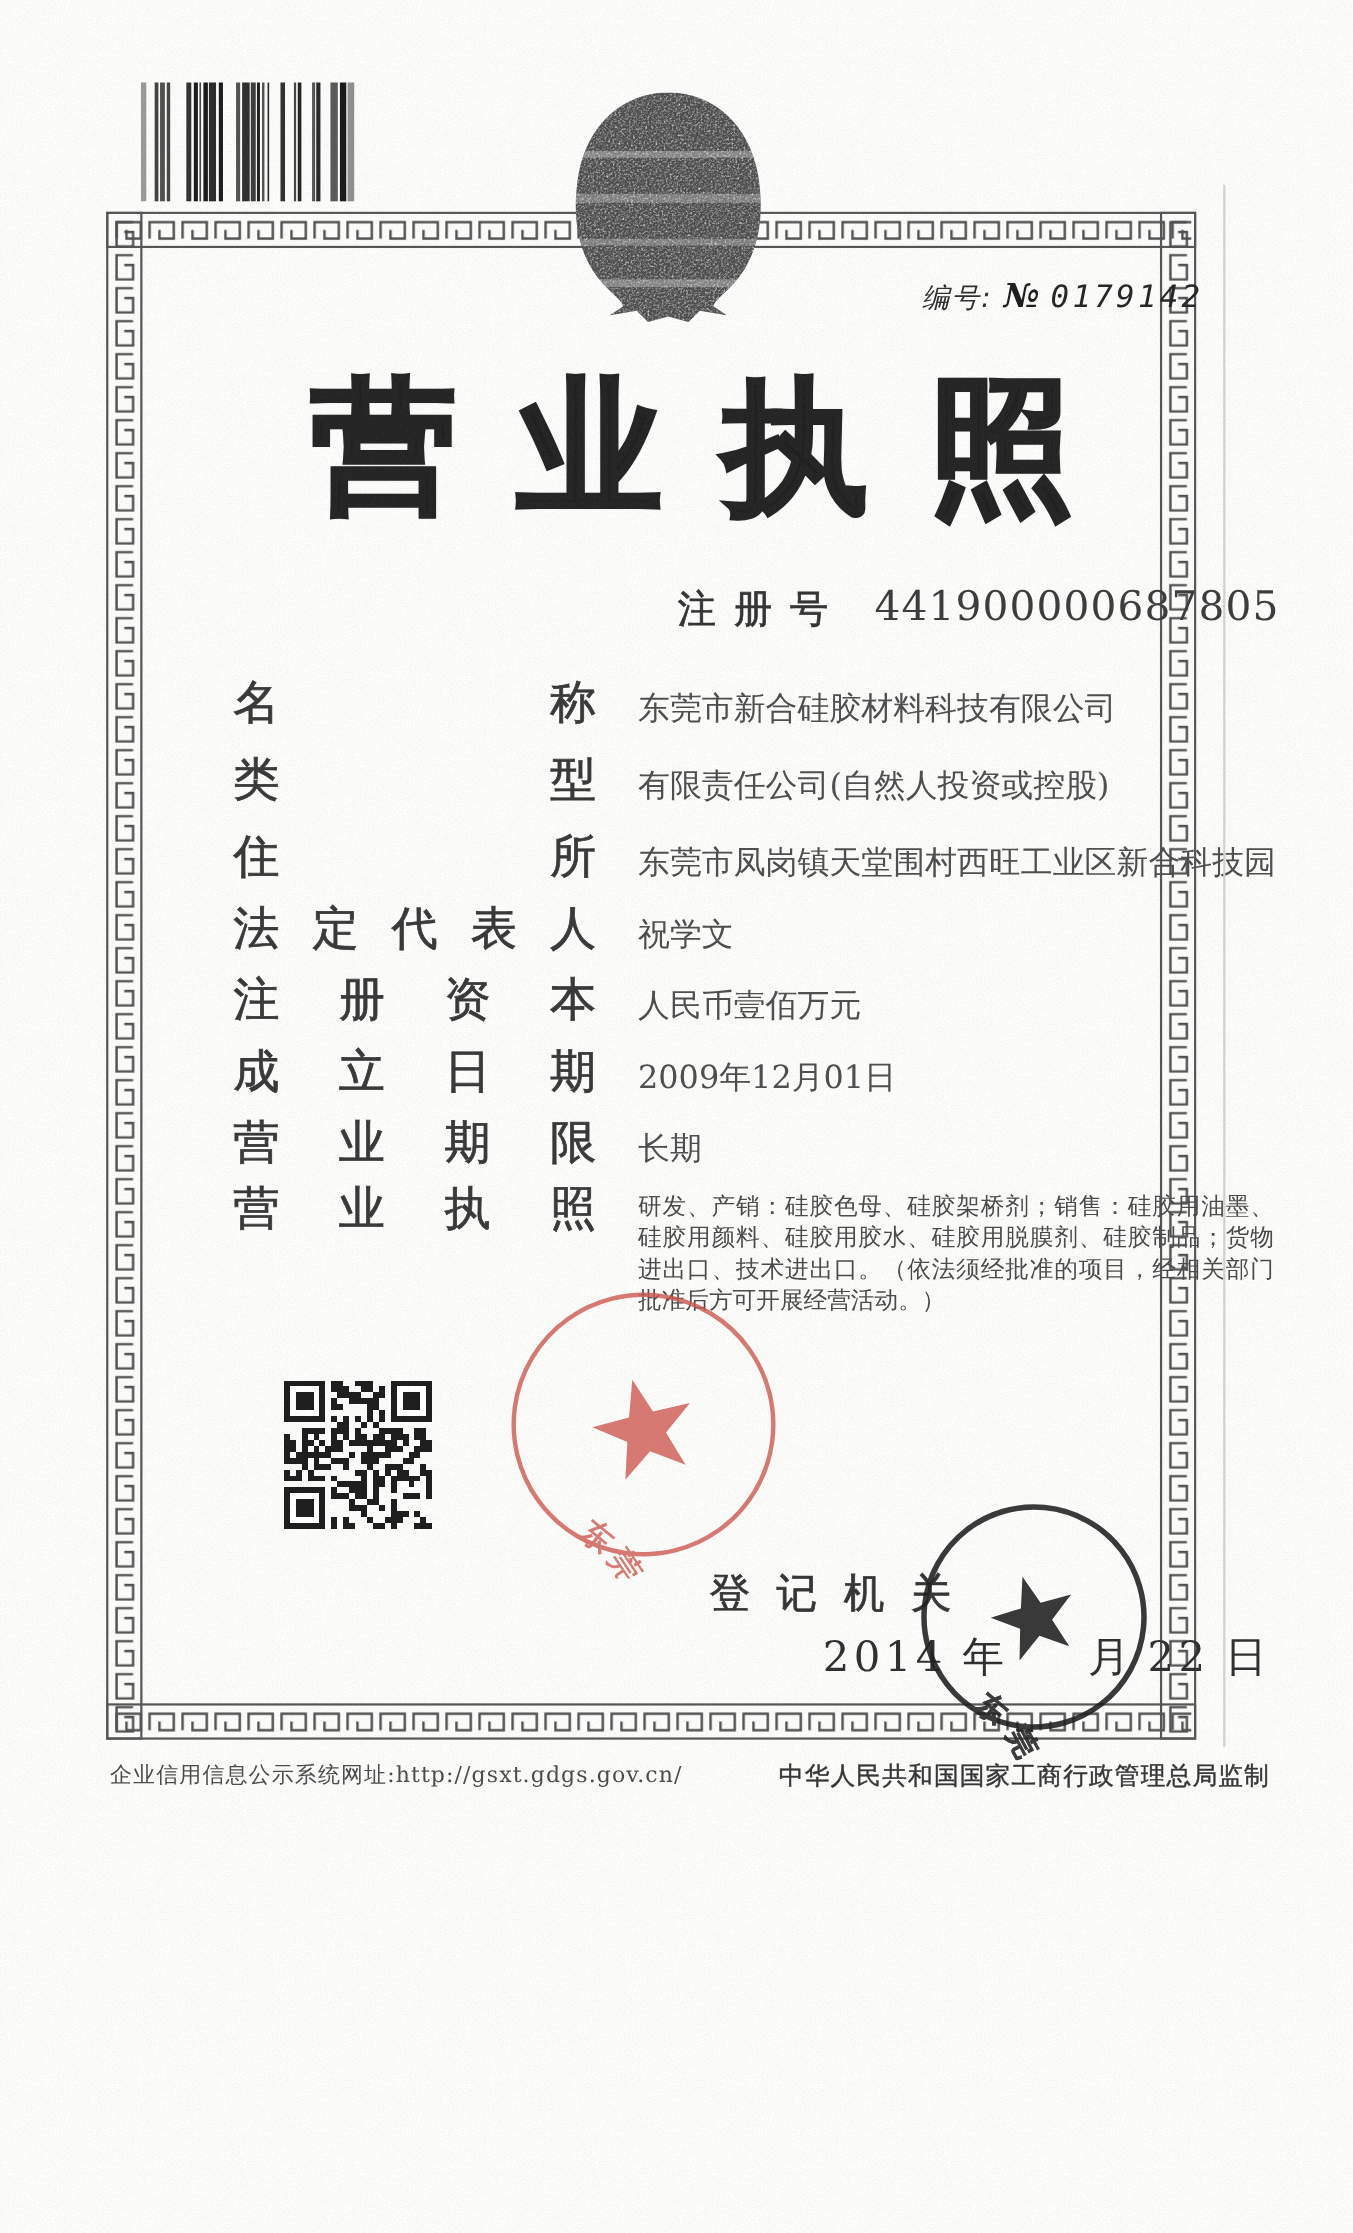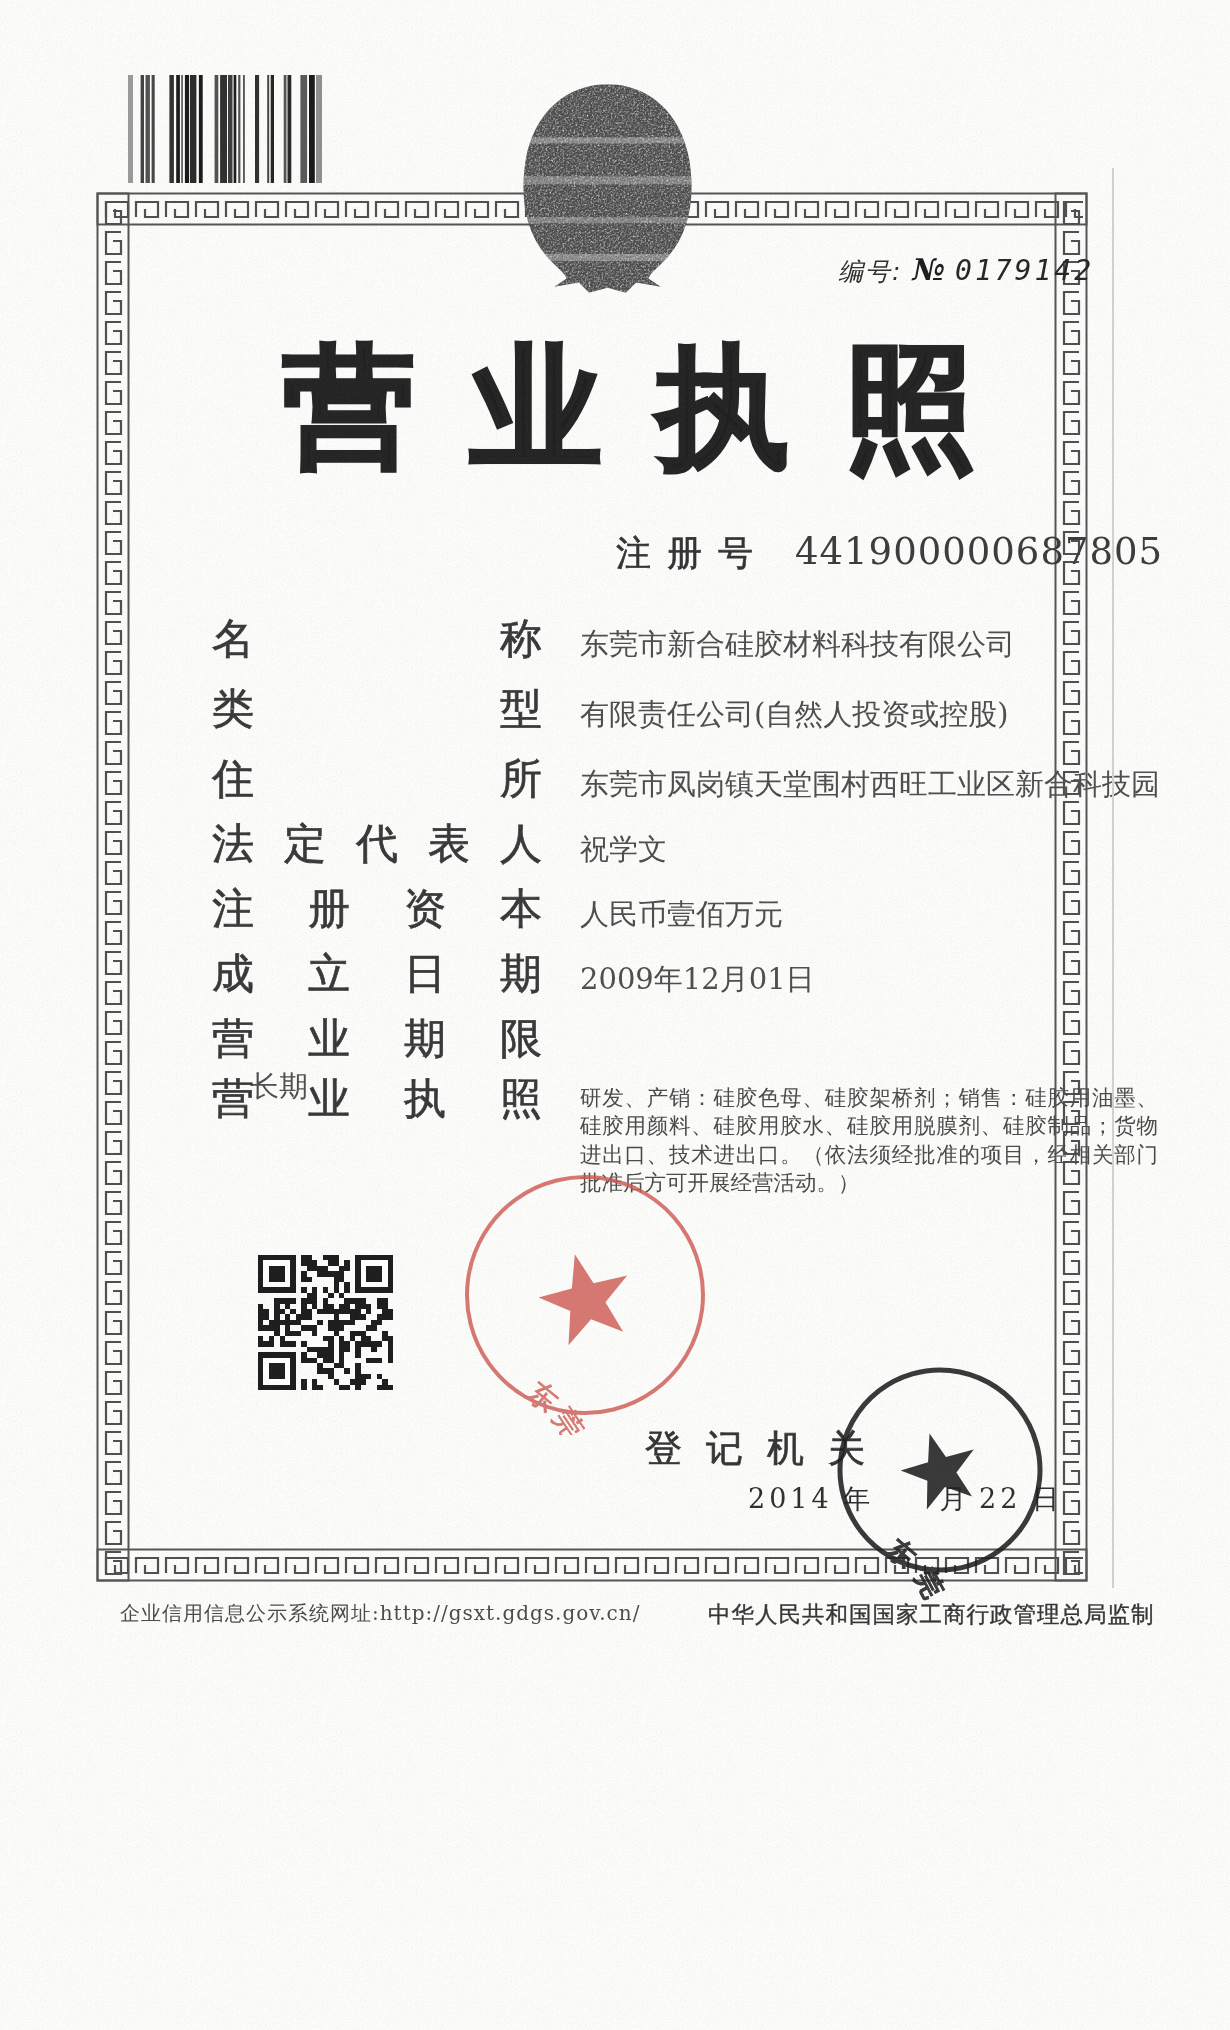--- a/index.html
+++ b/index.html
@@ -25,26 +25,26 @@
 
   
   .field-row{position:absolute;left:212px;display:flex;align-items:flex-start;}
   .field-label{width:330px;font-size:42px;line-height:1;color:#383838;-webkit-text-stroke:0.7px #3a3a3a;
                text-align:justify;text-align-last:justify;text-justify:inter-character;flex:none;}
   .field-value{margin-left:38px;font-size:29px;line-height:1.2;color:#4e4e4e;margin-top:9px;white-space:nowrap;}
   .field-value.sc{white-space:normal;width:578px;font-size:21.5px;line-height:1.32;text-align:justify;margin-top:6px;color:#4a4a4a;}
 
   
   .registrar{left:645px;top:1424px;font-size:37px;letter-spacing:24px;color:#343434;-webkit-text-stroke:0.7px #383838;white-space:nowrap;}
-  .issue-date{left:748px;top:1481px;font-size:27px;color:#2f2f2f;white-space:nowrap;letter-spacing:2px;}
+  .issue-date{left:748px;top:1481px;font-size:38px;color:#2f2f2f;white-space:nowrap;letter-spacing:2px;}
   .issue-date .num{font-family:"DejaVu Serif",serif;letter-spacing:4px;}
   .issue-date .gap{display:inline-block;width:46px;}
 
   
-  .footer-left{left:100px;top:1600px;font-size:20px;color:#4b4b4b;letter-spacing:1px;margin-left:20px;}
+  .footer-left{left:100px;top:1600px;font-size:20px;color:#4b4b4b;letter-spacing:1px;}
   .footer-right{left:708px;top:1599px;font-size:22.5px;color:#353535;-webkit-text-stroke:0.4px #3a3a3a;letter-spacing:1px;}
 
   .edge-shadow{left:1112px;top:168px;width:2px;height:1420px;background:#d2d2cf;}
   svg{display:block;}
 </style>
 </head>
 <body>
 
 <div class="page">
 
@@ -164,21 +164,21 @@
     <div class="field-value">祝学文</div>
   </div>
   <div class="field-row" style="top:888px;">
     <div class="field-label">注册资本</div>
     <div class="field-value">人民币壹佰万元</div>
   </div>
   <div class="field-row" style="top:953px;">
     <div class="field-label">成立日期</div>
     <div class="field-value">2009年12月01日</div>
   </div>
-  <div class="field-row" style="top:1018px;flex-direction:column;">
+  <div class="field-row" style="top:1018px;">
     <div class="field-label">营业期限</div>
     <div class="field-value">长期</div>
   </div>
   <div class="field-row" style="top:1078px;">
     <div class="field-label">营业执照</div>
     <div class="field-value sc">研发、产销：硅胶色母、硅胶架桥剂；销售：硅胶用油墨、硅胶用颜料、硅胶用胶水、硅胶用脱膜剂、硅胶制品；货物进出口、技术进出口。（依法须经批准的项目，经相关部门批准后方可开展经营活动。）</div>
   </div>
 
   <div class="abs" style="left:258px;top:1255px;">
     <svg id="qr-svg" width="135" height="135" viewBox="0 0 135 135">

